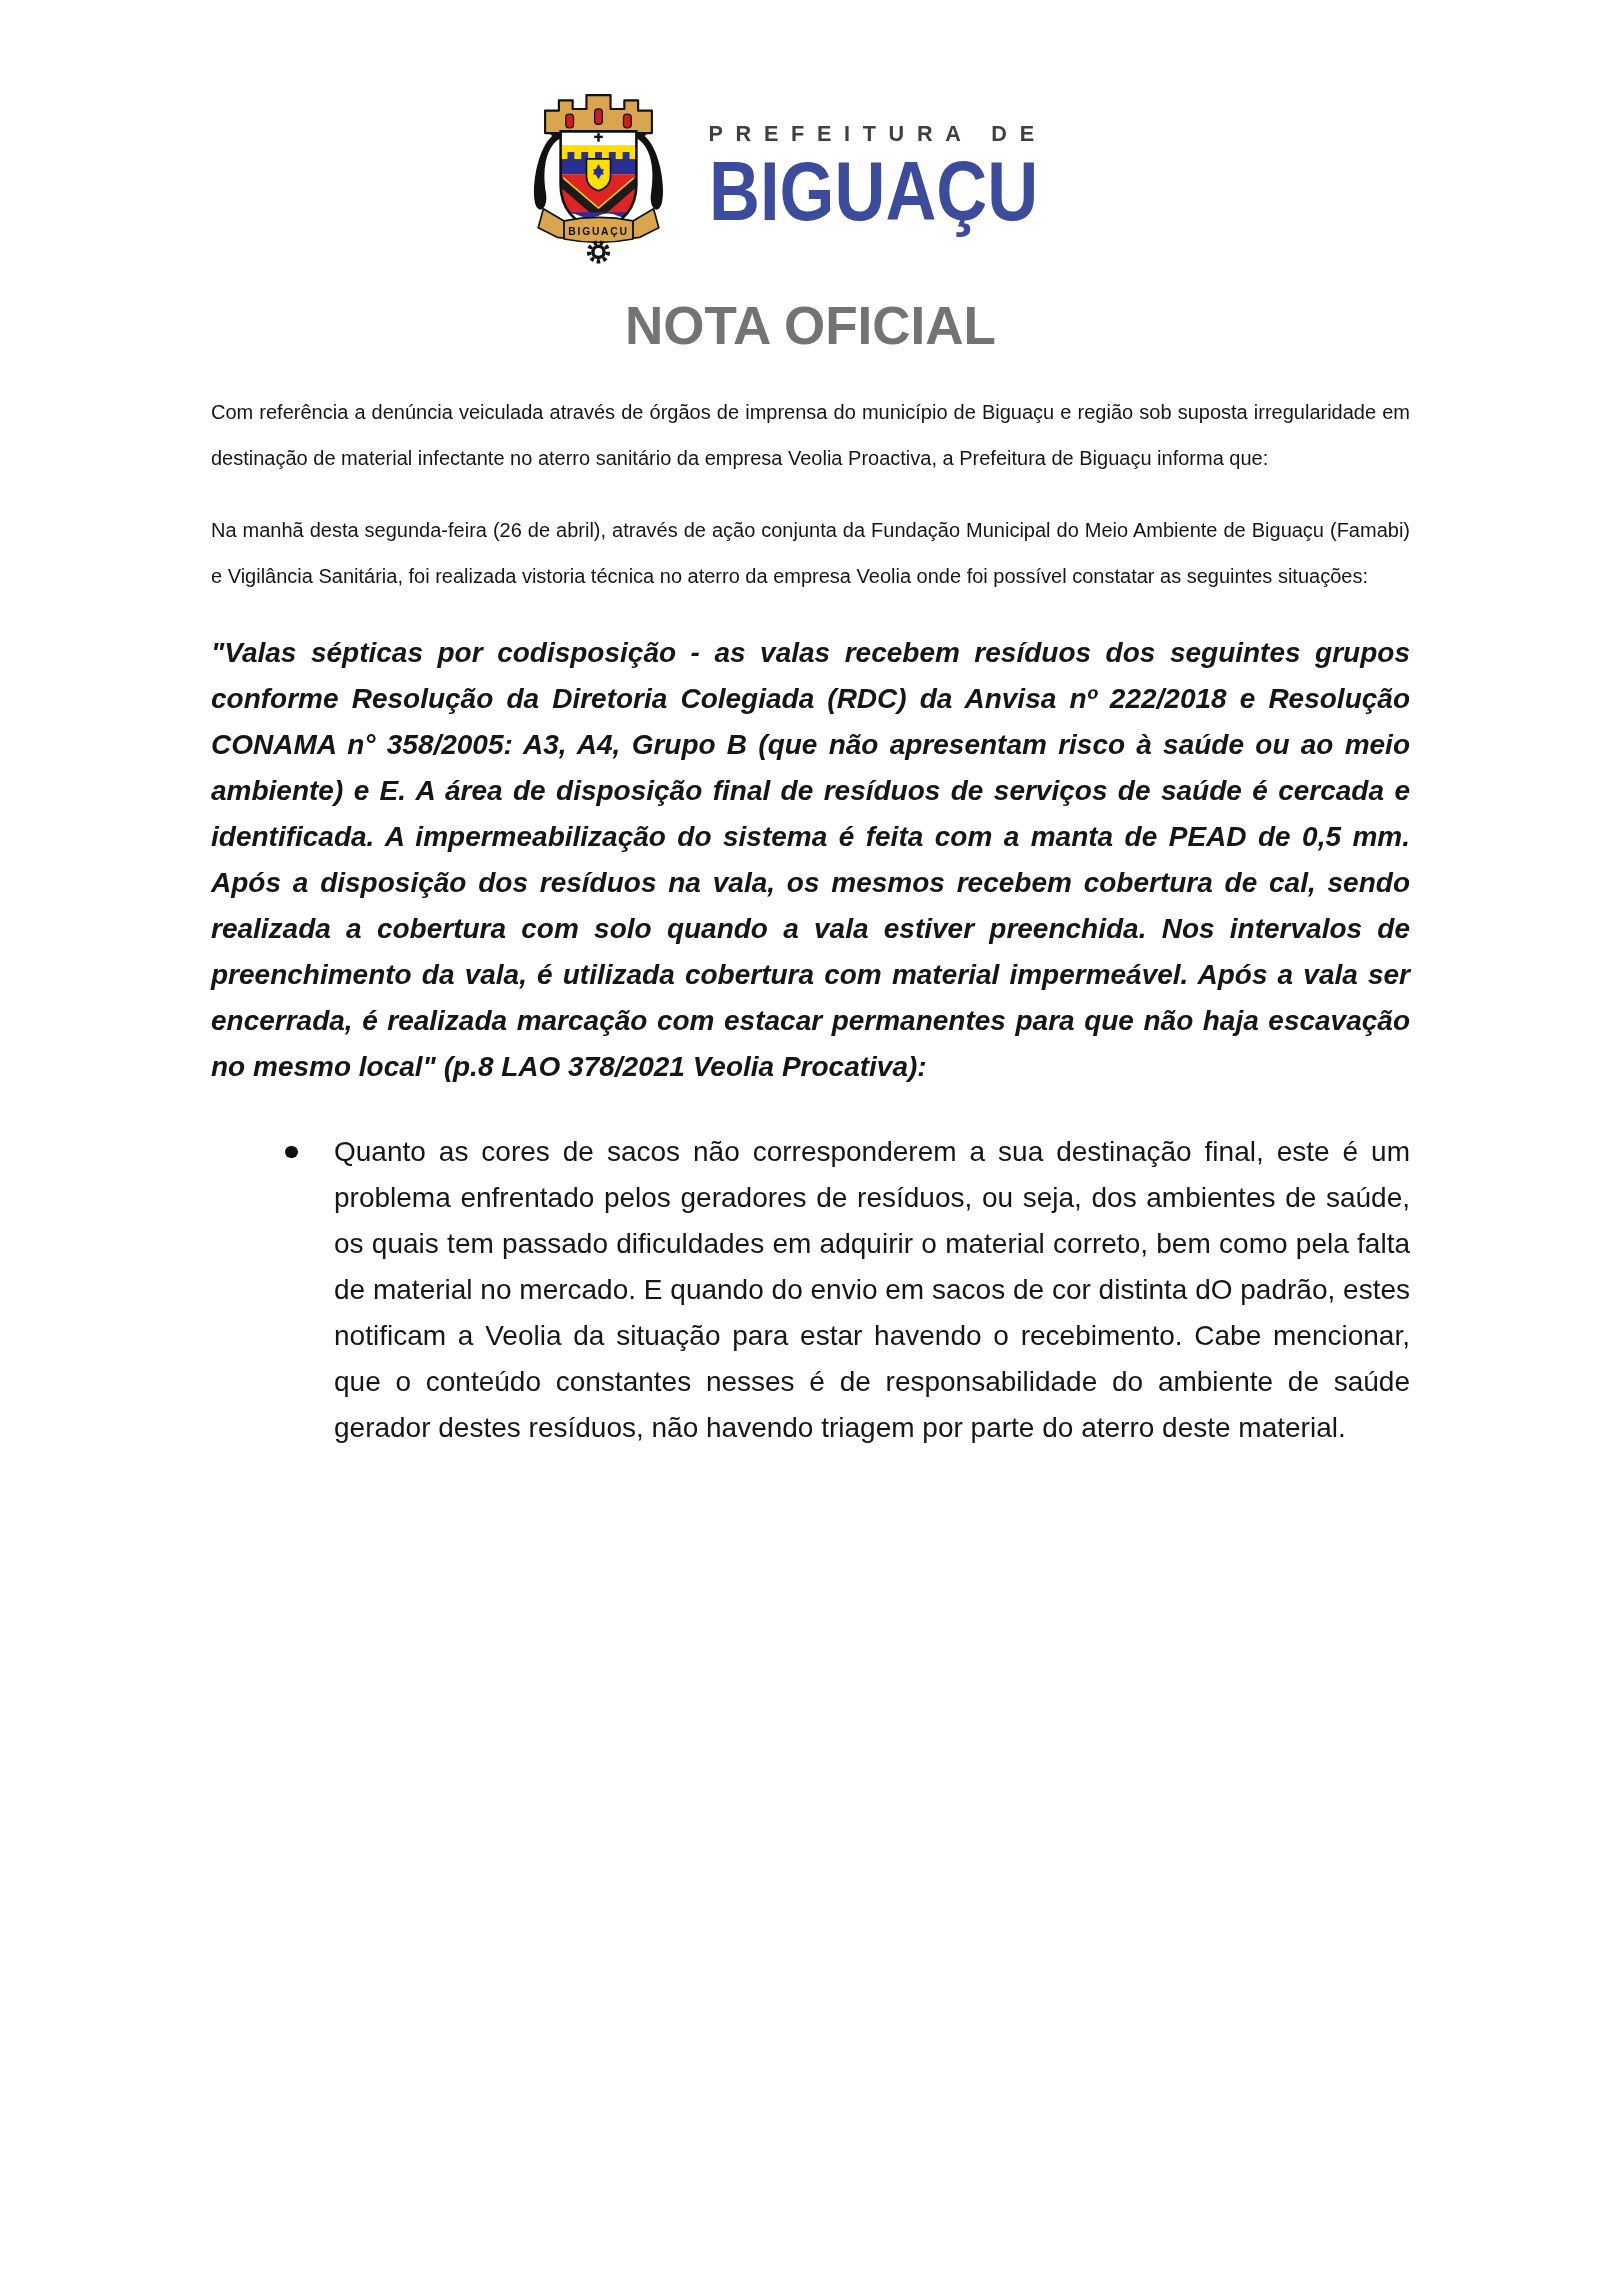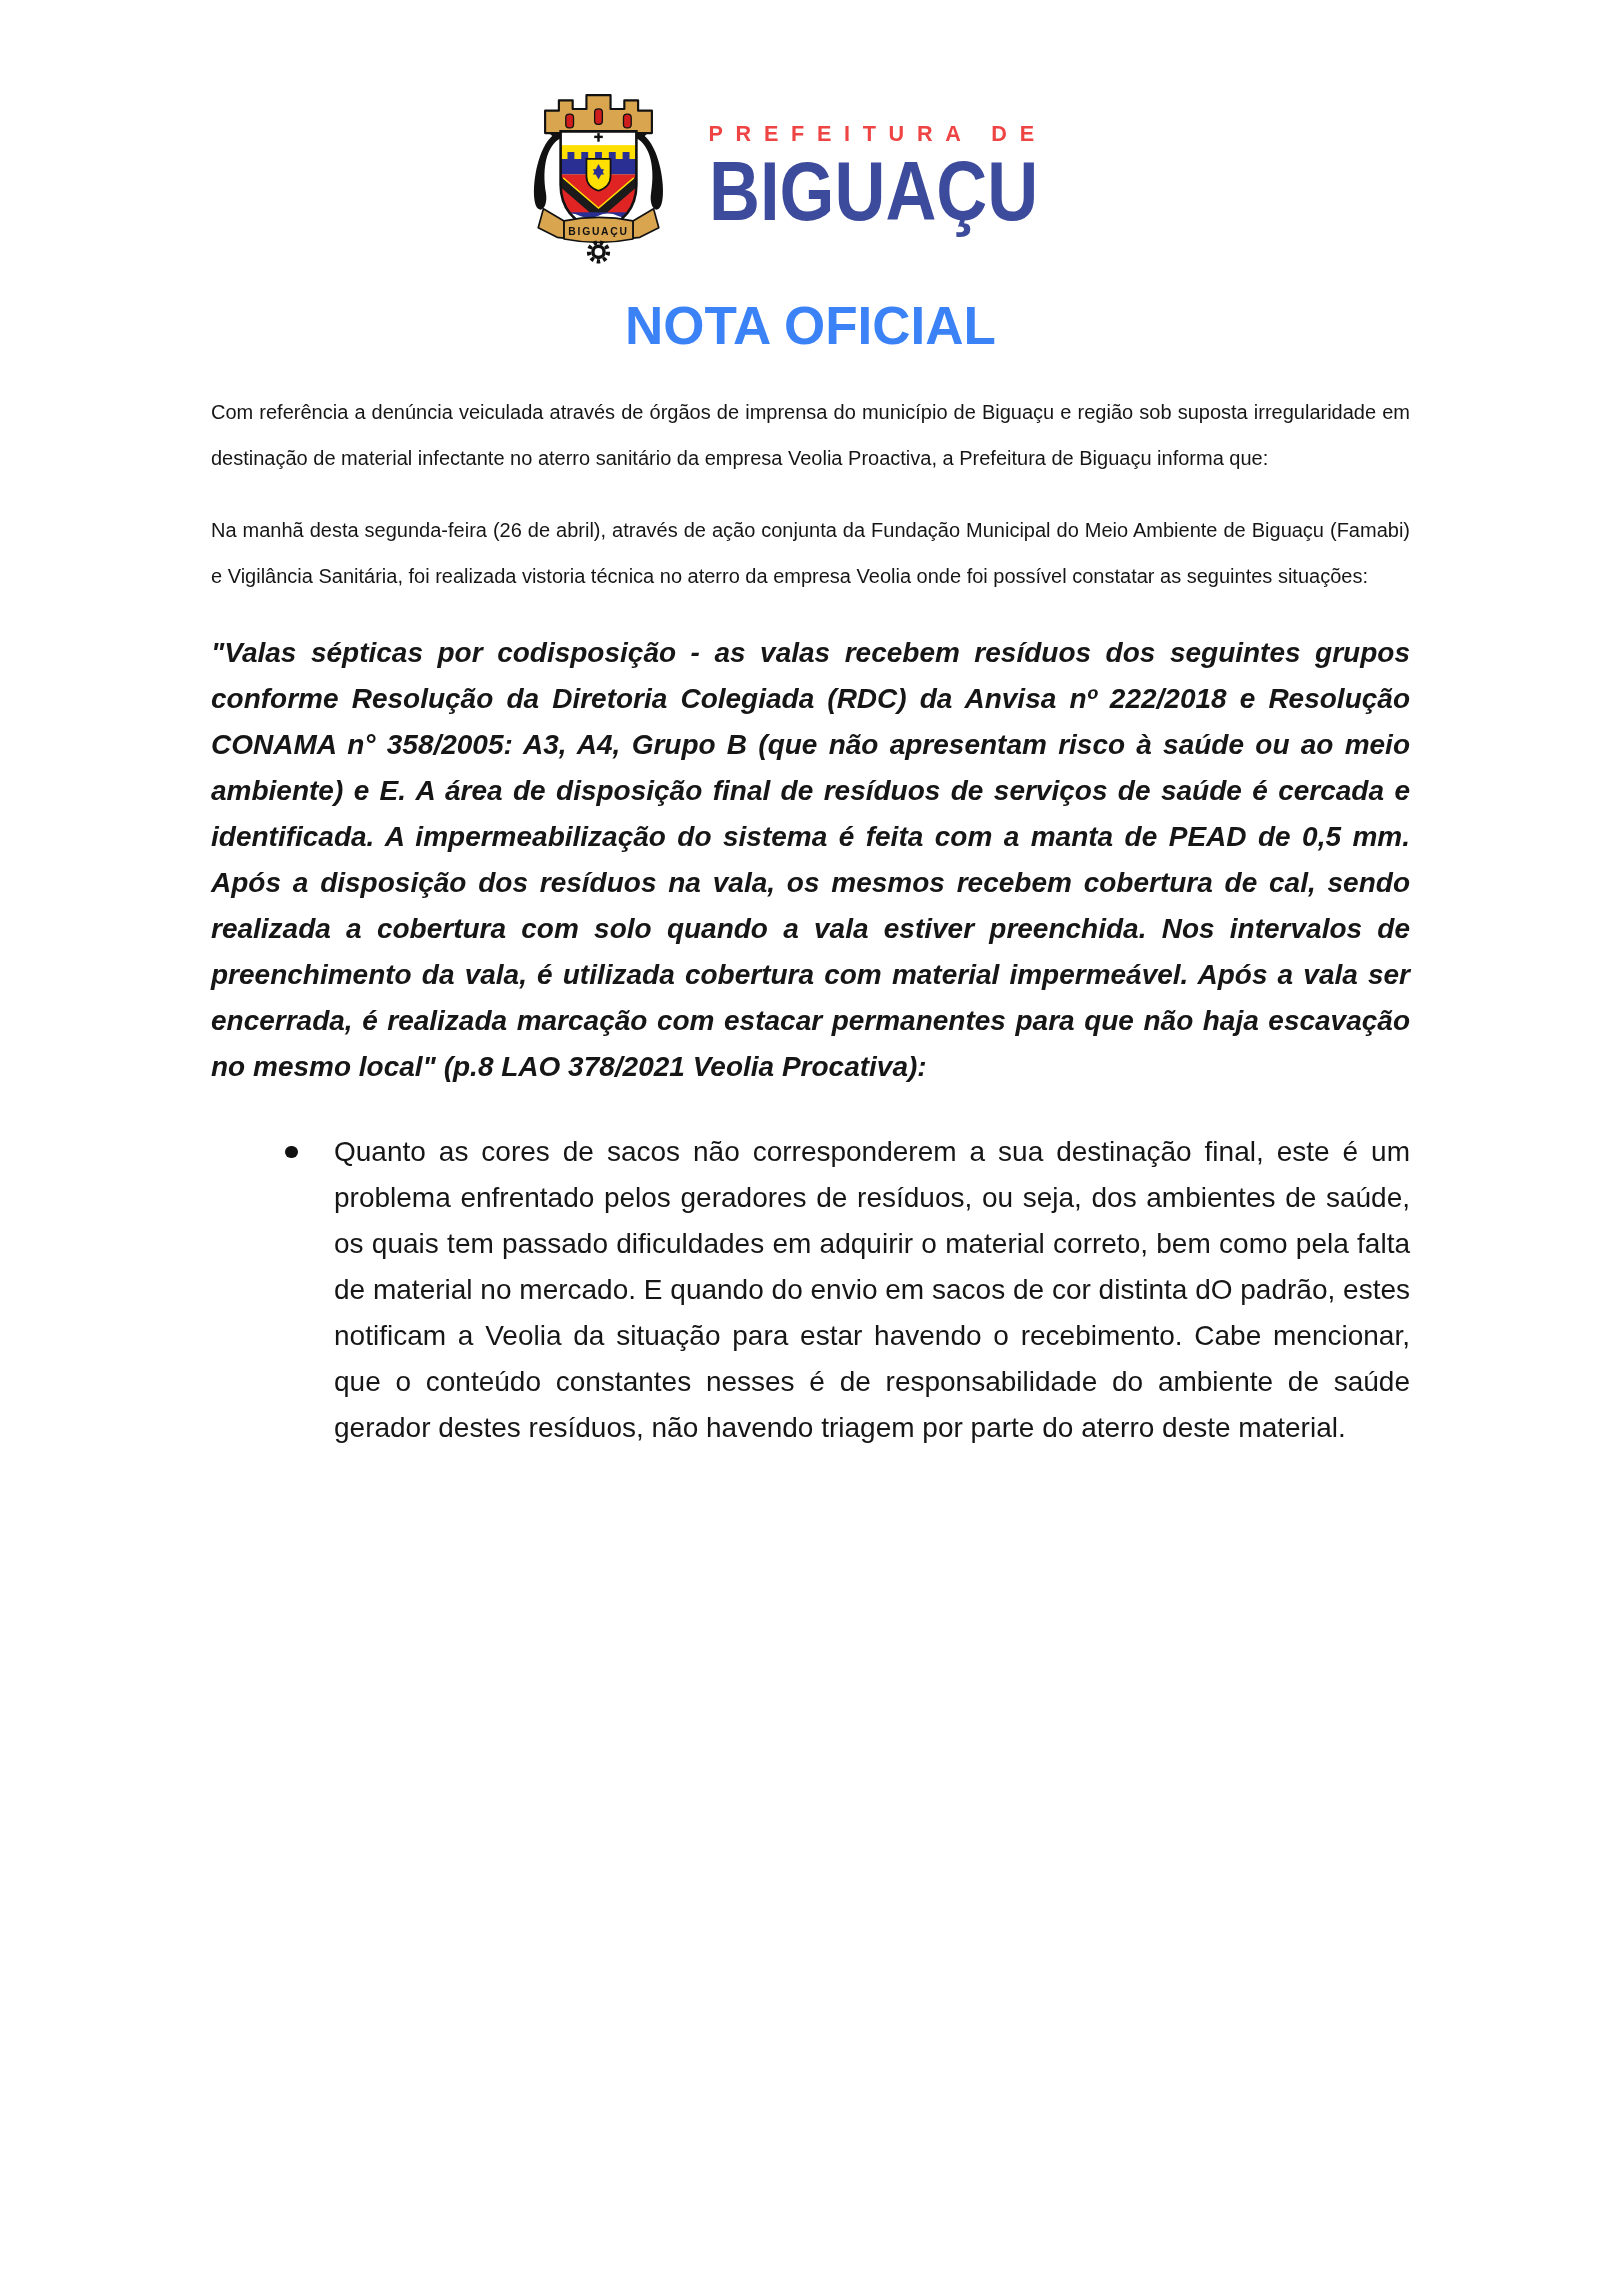--- a/index.html
+++ b/index.html
@@ -19,21 +19,21 @@
   .logo-row {
     display: flex;
     justify-content: center;
     align-items: center;
     gap: 33px;
     margin-bottom: 7.8px;
   }
   .crest { width: 155px; height: 182px; flex: 0 0 auto; }
   .brand-text { display: flex; flex-direction: column; }
   .brand-small {
-    color: #ef4444;
+    color: #404040;
     font-weight: 700;
     font-size: 21.6px;
     letter-spacing: 12.7px;
     white-space: nowrap;
     margin-bottom: 2px;
   }
   .brand-big {
     color: #3d4b9c;
     font-weight: 700;
     font-size: 84px;
@@ -42,21 +42,21 @@
     white-space: nowrap;
     transform: scaleX(0.84);
     transform-origin: left center;
   }
 
   
   .doc-title {
     text-align: center;
     font-size: 53px;
     font-weight: 700;
-    color: #3b82f6;
+    color: #737373;
     margin: 27.4px 0 33px 0;
   }
   .para {
     font-size: 20px;
     line-height: 46px;
     text-align: justify;
     margin-bottom: 25.5px;
   }
   ul.bullets { list-style: none; margin-bottom: 25.5px; }
   ul.bullets li {

